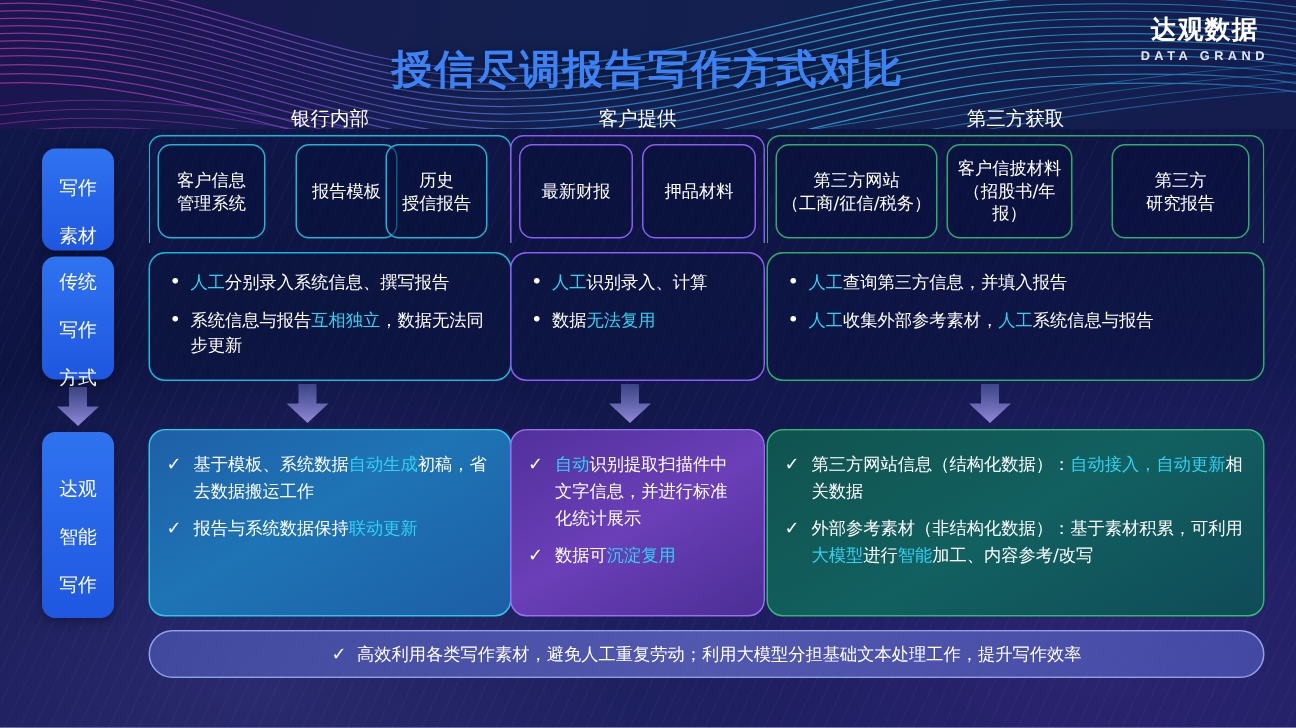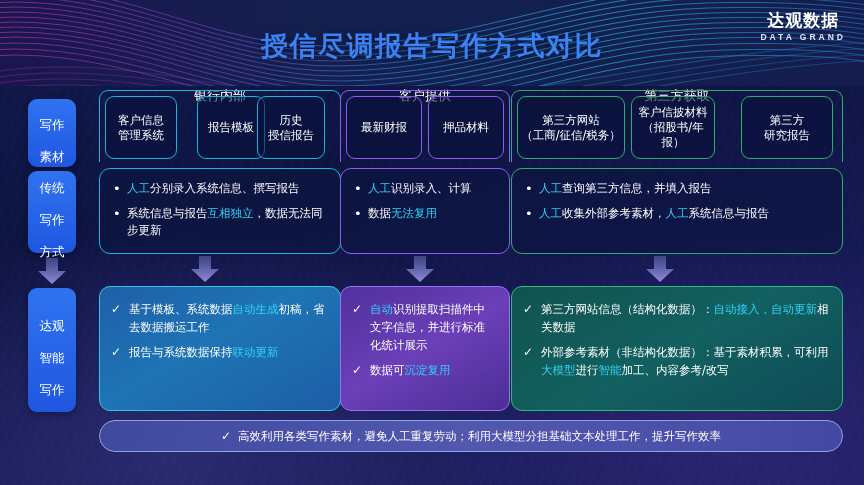--- a/index.html
+++ b/index.html
@@ -53,21 +53,20 @@
     letter-spacing: 1.5px;
     font-family: "DejaVu Sans", sans-serif;
     text-shadow: 0 1px 6px rgba(0,0,0,0.5);
   }
 
   
   .group-caption {
     position: absolute; top: 70px;
     font-size: 13px; color: #ffffff; text-align: center;
     font-family: "DejaVu Sans", sans-serif;
-    margin-top: 17px;
   }
   #cap0 { left: 100px; width: 240px; }
   #cap1 { left: 341px; width: 168px; }
   #cap2 { left: 512px; width: 330px; }
 
   
   .rail-label {
     position: absolute; left: 28px; width: 48px;
     background: linear-gradient(180deg, #2f73f0 0%, #1f57e0 100%);
     border-radius: 9px;

